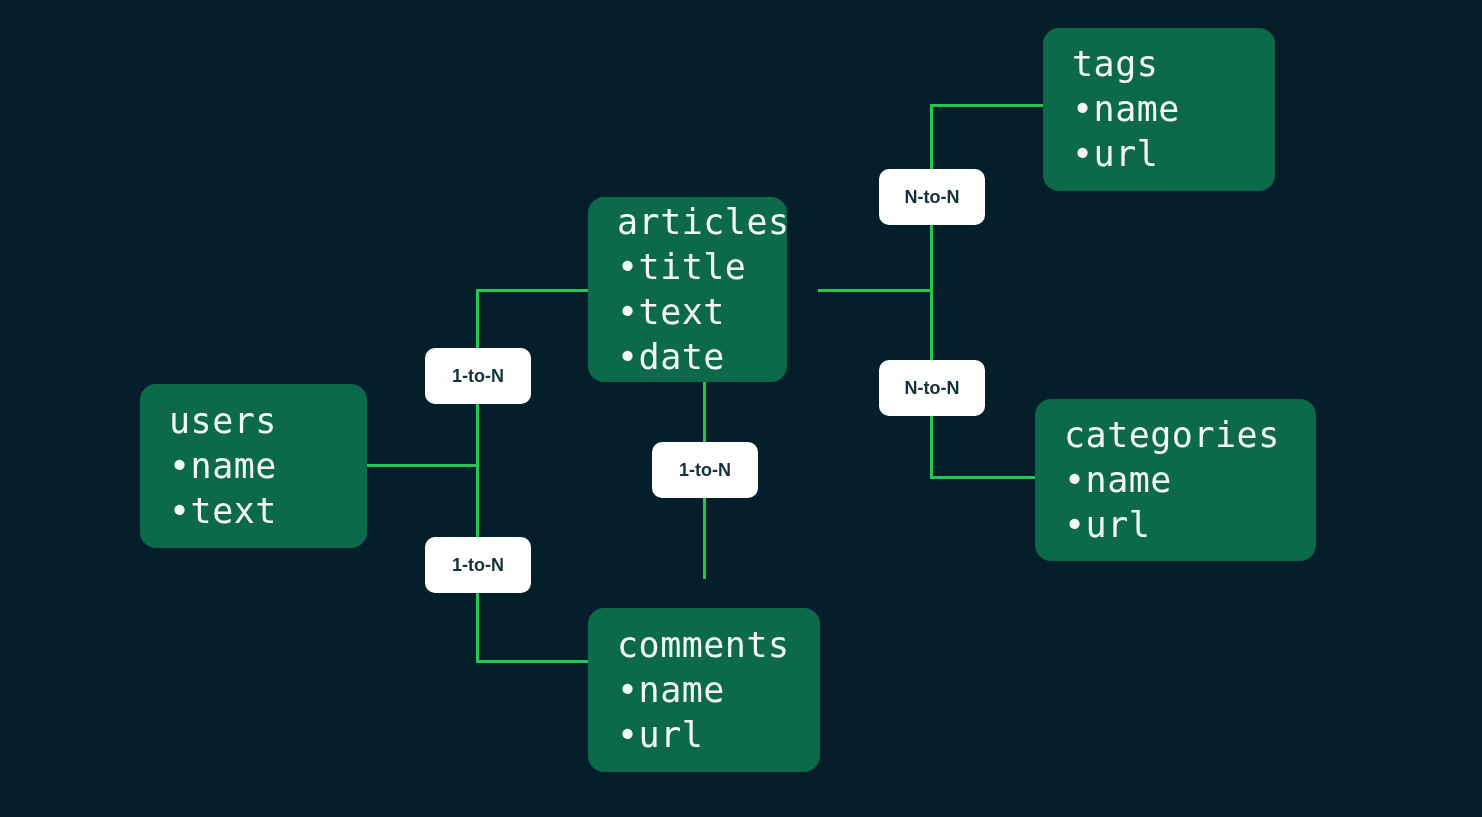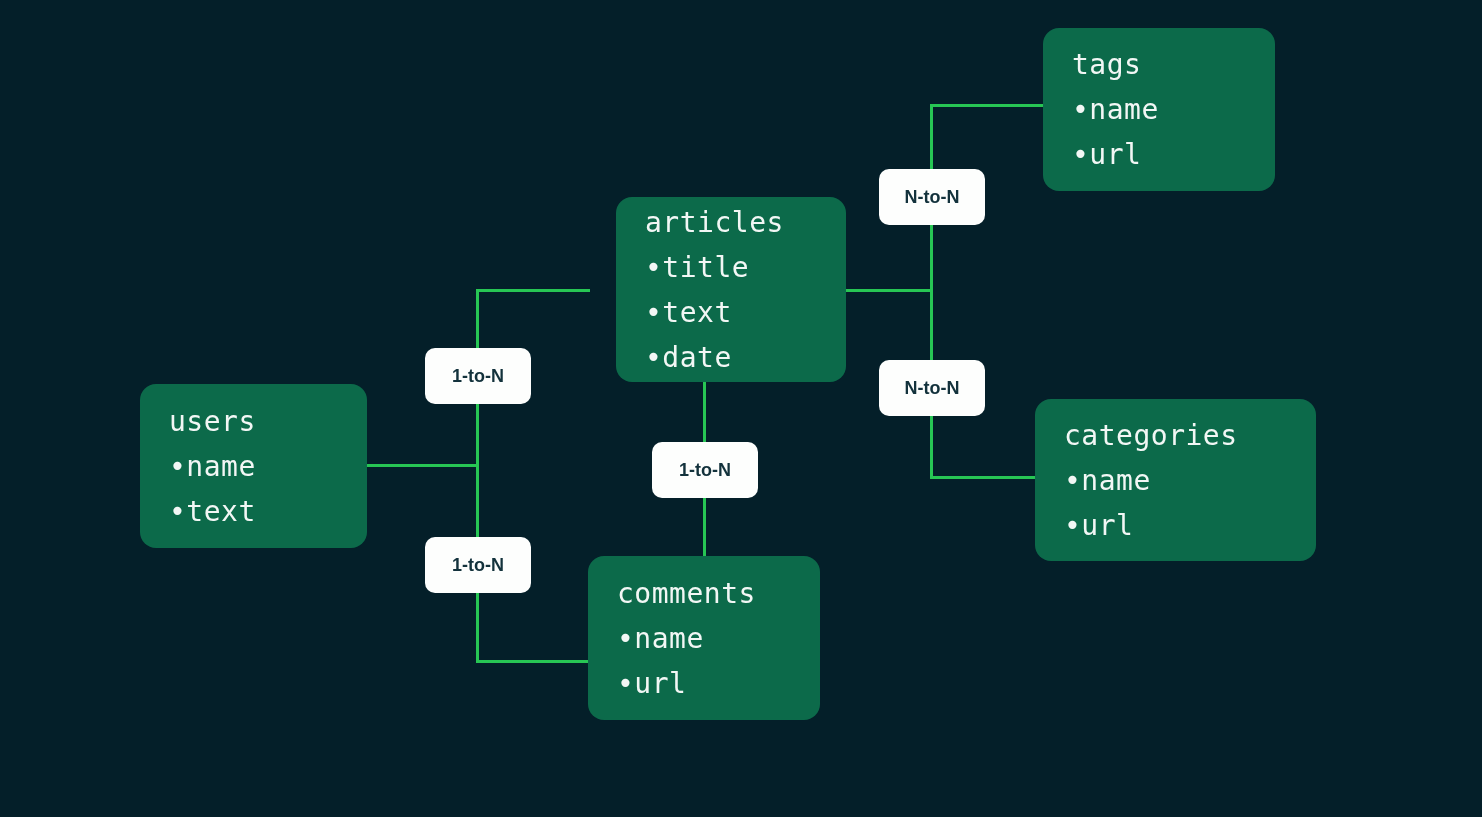--- a/index.html
+++ b/index.html
@@ -24,21 +24,21 @@
     background:var(--entity-fill);
     border-radius:16px;
     color:var(--entity-text);
     display:flex;
     flex-direction:column;
     justify-content:center;
     padding-left:29px;
     z-index:2;
   }
   .entity-title,.entity-field{
-    font-size:28px;
+    font-size:35px;
     line-height:45px;
     white-space:pre;
     letter-spacing:0.5px;
   }
   .line{
     position:absolute;
     background:var(--line);
     z-index:1;
   }
   .rel-label{
@@ -72,28 +72,28 @@
   <div class="line" style="left:930px;top:104px;width:115px;height:3px"></div>
   <div class="line" style="left:818px;top:289px;width:114px;height:3px"></div>
   <div class="line" style="left:930px;top:476px;width:115px;height:3px"></div>
 
   <div class="entity" style="left:140px;top:384px;width:227px;height:164px">
     <div class="entity-title">users</div>
     <div class="entity-field">•name</div>
     <div class="entity-field">•text</div>
   </div>
 
-  <div class="entity" style="left:616px;top:197px;width:230px;height:185px">
+  <div class="entity" style="left:588px;top:197px;width:199px;height:185px">
     <div class="entity-title">articles</div>
     <div class="entity-field">•title</div>
     <div class="entity-field">•text</div>
     <div class="entity-field">•date</div>
   </div>
 
-  <div class="entity" style="left:588px;top:556px;width:232px;height:164px">
+  <div class="entity" style="left:588px;top:608px;width:232px;height:164px">
     <div class="entity-title">comments</div>
     <div class="entity-field">•name</div>
     <div class="entity-field">•url</div>
   </div>
 
   <div class="entity" style="left:1043px;top:28px;width:232px;height:163px">
     <div class="entity-title">tags</div>
     <div class="entity-field">•name</div>
     <div class="entity-field">•url</div>
   </div>

